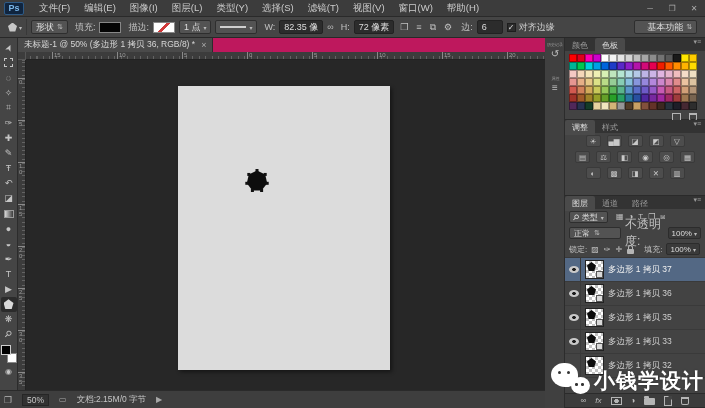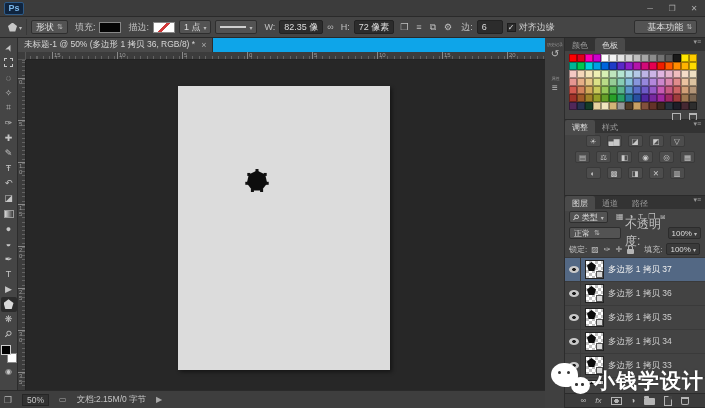--- a/index.html
+++ b/index.html
@@ -41,21 +41,21 @@
   .rot45 { display:inline-block; transform:rotate(45deg); }
   .icon-marquee { width:9px; height:9px; border:1px dashed #c6c6c6; }
   .icon-gradient { width:10px; height:8px; background:linear-gradient(90deg,#d8d8d8,#3c3c3c); border:1px solid #9a9a9a; }
   .icon-polygon { width:10px; height:10px; background:#d8d8d8; clip-path:polygon(50% 0,100% 38%,81% 100%,19% 100%,0 38%); }
   #fgbg { position:relative; width:16px; height:18px; margin-top:3px; }
   #fgswatch { position:absolute; left:0; top:0; width:10px; height:10px; background:#000; border:1px solid #cfcfcf; z-index:2; }
   #bgswatch { position:absolute; right:0; bottom:0; width:10px; height:10px; background:#fff; border:1px solid #888; }
   #quickmask { margin-top:4px; font-size:8px; color:#c6c6c6; }
 
   
-  #tabbar { position:absolute; left:18px; top:38px; width:527px; height:14px; background:#0ea5e9; display:flex; }
+  #tabbar { position:absolute; left:18px; top:38px; width:527px; height:14px; background:#be185d; display:flex; }
   .doctab { background:#4a4a4a; height:14px; display:flex; align-items:center; gap:6px; padding:0 6px; font-size:8.5px; color:#d6d6d6; border-right:1px solid #2c2c2c; }
   .closex { color:#aaa; font-size:9px; }
   #canvaswrap { position:absolute; left:18px; top:52px; width:527px; height:338px; }
   #rulercorner { position:absolute; left:0; top:0; width:8px; height:8px; background:#3c3c3c; border-right:1px solid #555; border-bottom:1px solid #555; }
   #rulerh { position:absolute; left:8px; top:0; width:519px; height:8px; background:#3c3c3c; border-bottom:1px solid #222;
     background-image:repeating-linear-gradient(90deg,#8a8a8a 0 1px,transparent 1px 65px),repeating-linear-gradient(90deg,#636363 0 1px,transparent 1px 6.5px);
     background-size:auto 8px,auto 3px; background-position:26px 0,4px 100%; background-repeat:repeat-x; }
   .hnum { position:absolute; top:0; font-size:6px; color:#9c9c9c; }
   #rulerv { position:absolute; left:0; top:8px; width:8px; height:330px; background:#3c3c3c; border-right:1px solid #222;
     background-image:repeating-linear-gradient(180deg,#8a8a8a 0 1px,transparent 1px 42px),repeating-linear-gradient(180deg,#636363 0 1px,transparent 1px 4.2px);
@@ -129,20 +129,32 @@
   .wxeye { position:absolute; width:3px; height:3px; background:#333; border-radius:50%; }
   #wmtext { color:#ffffff; font-size:21px; font-weight:bold; letter-spacing:1px; white-space:nowrap; text-shadow:0 0 2px rgba(0,0,0,0.4); }
 </style>
 </head>
 <body>
 
 <div id="app">
 
   <div id="menubar">
     <div id="pslogo">Ps</div>
+    <div id="menubar-items" style="display:flex">
+        <span class="menu-item">文件(F)</span>
+        <span class="menu-item">编辑(E)</span>
+        <span class="menu-item">图像(I)</span>
+        <span class="menu-item">图层(L)</span>
+        <span class="menu-item">类型(Y)</span>
+        <span class="menu-item">选择(S)</span>
+        <span class="menu-item">滤镜(T)</span>
+        <span class="menu-item">视图(V)</span>
+        <span class="menu-item">窗口(W)</span>
+        <span class="menu-item">帮助(H)</span>
+      </div>
     <div id="wincontrols">
       <span class="winbtn">─</span>
       <span class="winbtn">❐</span>
       <span class="winbtn">✕</span>
     </div>
   </div>
 
   <div id="optionsbar">
     <span class="tool-preset">
       <span class="mini-poly"></span>
@@ -559,30 +571,20 @@
               <span>多边形 1 拷贝 35</span>
             </div>
             <div class="layer-row">
               <span class="eyebox">
                 <span class="eye"></span>
               </span>
               <span class="thumb">
                 <span class="thumbpoly"></span>
                 <span class="thumbbadge"></span>
               </span>
-              <span>多边形 1 拷贝 34</span>
-            </div>
-            <div class="layer-row">
-              <span class="eyebox">
-                <span class="eye"></span>
-              </span>
-              <span class="thumb">
-                <span class="thumbpoly"></span>
-                <span class="thumbbadge"></span>
-              </span>
               <span>多边形 1 拷贝 33</span>
             </div>
             <div class="layer-row">
               <span class="eyebox"></span>
               <span class="thumb">
                 <span class="thumbpoly"></span>
               </span>
               <span>多边形 1 拷贝 32</span>
             </div>
           </div>

